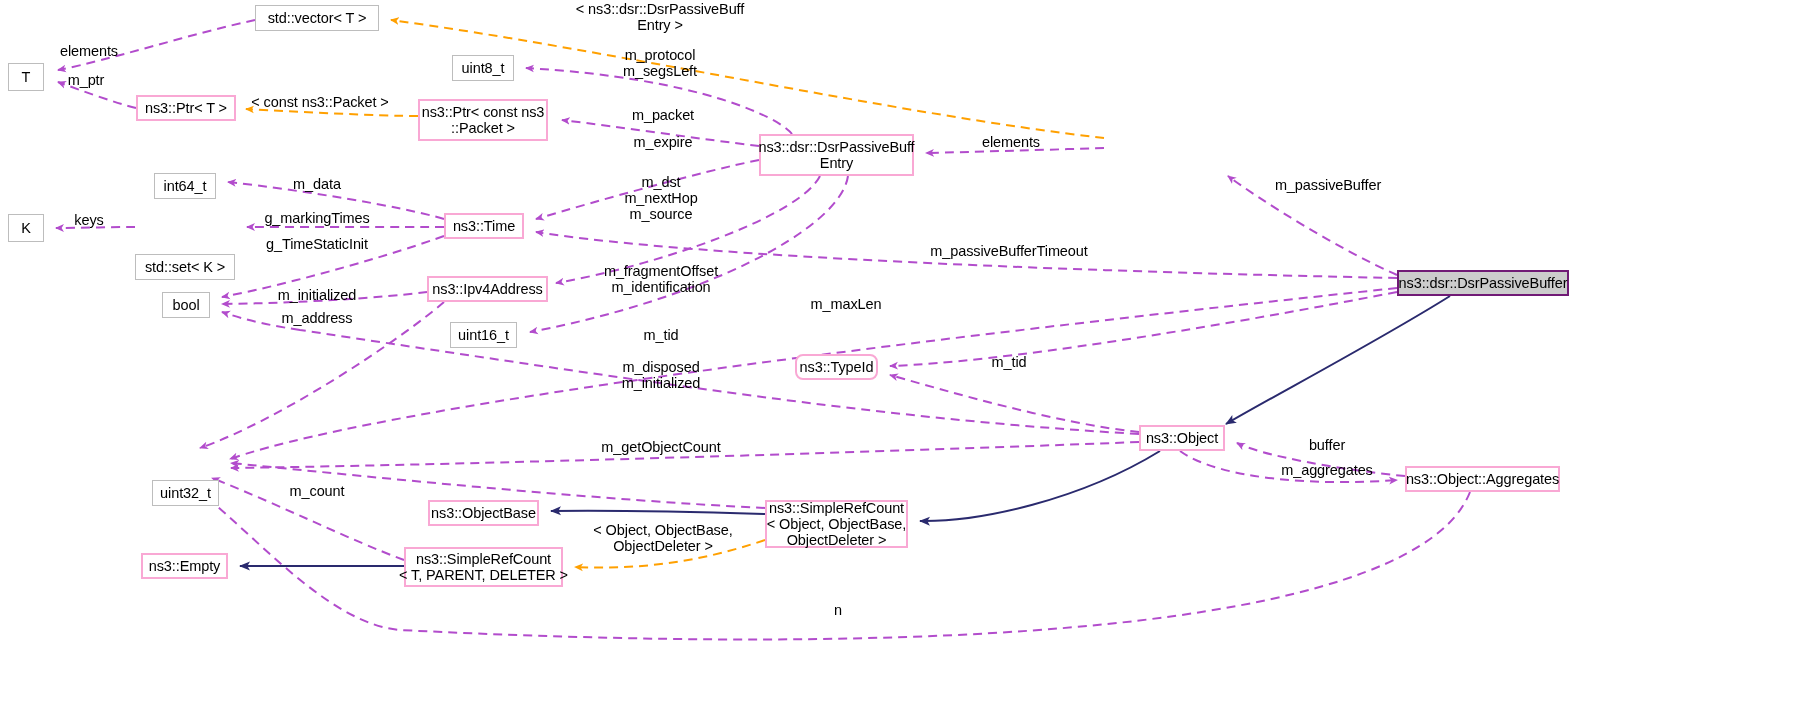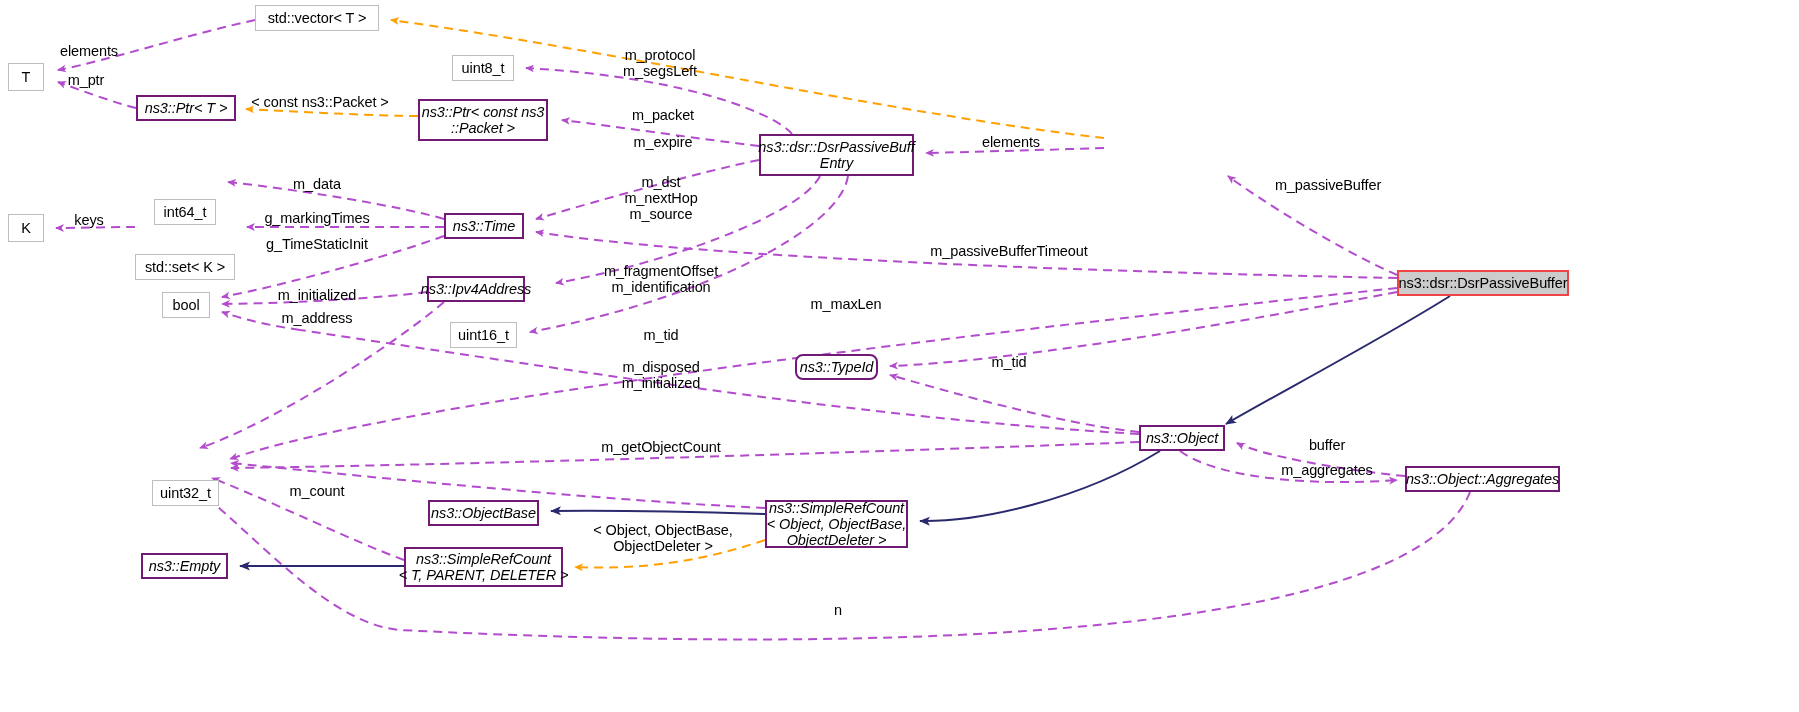--- a/index.html
+++ b/index.html
@@ -35,25 +35,24 @@
     color: #000000;
     font-size: 14.5px;
     line-height: 16px;
     white-space: pre;
     letter-spacing: -0.1px;
   }
   .node.thin {
     border: 1px solid #bdbdbd;
   }
   .node.thick {
+    border: 2px solid #f9a8d4;
+  }
+  .node.highlight {
     border: 2px solid #701a75;
-    font-style: italic;
-  }
-  .node.highlight {
-    border: 2px solid #ef4444;
     background: #cccccc;
   }
   .edge-label {
     position: absolute;
     color: #000000;
     font-size: 14.5px;
     line-height: 16px;
     text-align: center;
     white-space: pre;
     letter-spacing: -0.1px;
@@ -129,31 +128,31 @@
 
   <div class="node thin" style="left:452px;top:55px;width:62px;height:26px;">uint8_t</div>
 
   <div class="node thick" style="left:418px;top:99px;width:130px;height:42px;">ns3::Ptr&lt; const ns3
 ::Packet &gt;</div>
 
   <div class="node thick" style="left:759px;top:134px;width:155px;height:42px;">ns3::dsr::DsrPassiveBuff
 Entry</div>
 
 
-  <div class="node thin" style="left:154px;top:173px;width:62px;height:26px;margin-top:26px;">int64_t</div>
+  <div class="node thin" style="left:154px;top:173px;width:62px;height:26px;">int64_t</div>
 
   <div class="node thin" style="left:8px;top:214px;width:36px;height:28px;">K</div>
 
   <div class="node thin" style="left:135px;top:214px;width:100px;height:26px;margin-top:40px;">std::set&lt; K &gt;</div>
 
   <div class="node thick" style="left:444px;top:213px;width:80px;height:26px;">ns3::Time</div>
 
   <div class="node thin" style="left:162px;top:292px;width:48px;height:26px;">bool</div>
 
-  <div class="node thick" style="left:427px;top:276px;width:98px;height:26px;">ns3::Ipv4Address</div>
+  <div class="node thick" style="left:427px;top:276px;width:121px;height:26px;">ns3::Ipv4Address</div>
 
   <div class="node thin" style="left:450px;top:322px;width:67px;height:26px;">uint16_t</div>
 
   <div class="node thick" style="left:795px;top:354px;width:83px;height:26px;border-radius:8px;">ns3::TypeId</div>
 
   <div class="node highlight" style="left:1397px;top:270px;width:172px;height:26px;">ns3::dsr::DsrPassiveBuffer</div>
 
   <div class="node thick" style="left:1139px;top:425px;width:86px;height:26px;">ns3::Object</div>
 
   <div class="node thin" style="left:152px;top:456px;width:67px;height:26px;margin-top:24px;">uint32_t</div>
@@ -167,20 +166,22 @@
 ObjectDeleter &gt;</div>
 
   <div class="node thick" style="left:141px;top:553px;width:87px;height:26px;">ns3::Empty</div>
 
   <div class="node thick" style="left:404px;top:547px;width:159px;height:40px;">ns3::SimpleRefCount
 &lt; T, PARENT, DELETER &gt;</div>
 
   <div class="edge-label" style="left:89px;top:51px;">elements</div>
   <div class="edge-label" style="left:86px;top:80px;">m_ptr</div>
   <div class="edge-label" style="left:320px;top:102px;">&lt; const ns3::Packet &gt;</div>
+  <div class="edge-label" style="left:660px;top:17px;">&lt; ns3::dsr::DsrPassiveBuff
+Entry &gt;</div>
   <div class="edge-label" style="left:660px;top:63px;">m_protocol
 m_segsLeft</div>
   <div class="edge-label" style="left:663px;top:115px;">m_packet</div>
   <div class="edge-label" style="left:663px;top:142px;">m_expire</div>
   <div class="edge-label" style="left:1011px;top:142px;">elements</div>
   <div class="edge-label" style="left:317px;top:184px;">m_data</div>
   <div class="edge-label" style="left:89px;top:220px;">keys</div>
   <div class="edge-label" style="left:661px;top:198px;">m_dst
 m_nextHop
 m_source</div>

